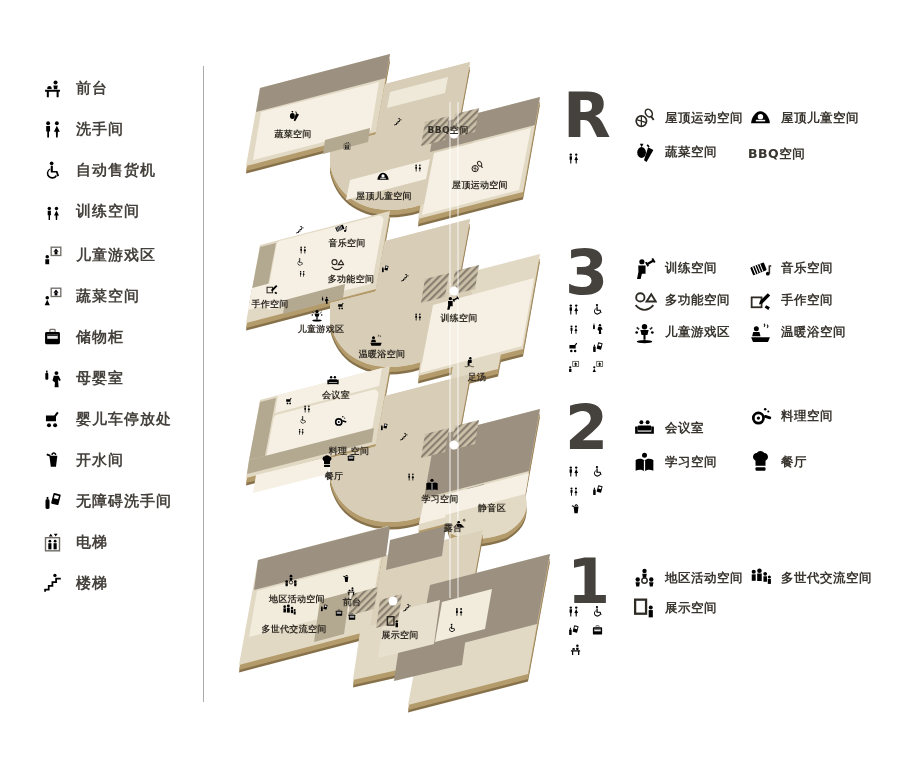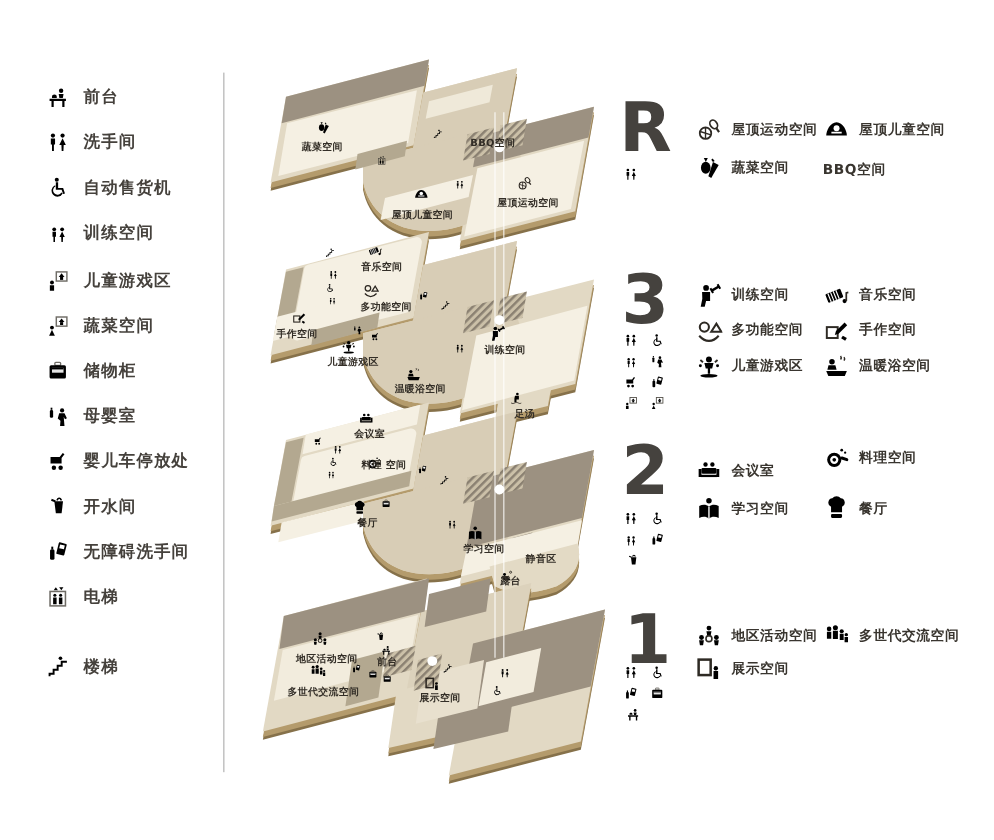--- a/index.html
+++ b/index.html
@@ -305,21 +305,21 @@
           <use href="#i-vending"></use>
         </svg>
         <span class="leg-lb">无障碍洗手间</span>
       </div>
   <div class="leg-row" style="top:530px">
         <svg class="leg-ic">
           <use href="#i-elevator"></use>
         </svg>
         <span class="leg-lb">电梯</span>
       </div>
-  <div class="leg-row" style="top:594px">
+  <div class="leg-row" style="top:571px">
         <svg class="leg-ic">
           <use href="#i-stairs"></use>
         </svg>
         <span class="leg-lb">楼梯</span>
       </div>
 </div>
 <div class="divider"></div>
 
 <svg class="abs" style="left:225px;top:45px" width="340" height="690" viewBox="225 45 340 690">
   <defs>
@@ -519,21 +519,21 @@
     </svg>
 <svg class="mini" style="left:303px;top:420px" width="9" height="9">
       <use href="#i-accessible"></use>
     </svg>
 <svg class="mini" style="left:301px;top:431px" width="9" height="9">
       <use href="#i-kidsrest"></use>
     </svg>
 <svg class="mi" style="left:340px;top:421px" width="15" height="15">
       <use href="#i-cooking"></use>
     </svg>
-<div class="ml" style="left:349px;top:423px">料理 空间</div>
+<div class="ml" style="left:349px;top:451px">料理 空间</div>
 <svg class="mini" style="left:384px;top:427px" width="9" height="9">
       <use href="#i-vending"></use>
     </svg>
 <svg class="mini" style="left:404px;top:437px" width="9" height="9">
       <use href="#i-stairs"></use>
     </svg>
 <svg class="mi" style="left:327px;top:462px" width="15" height="15">
       <use href="#i-chef"></use>
     </svg>
 <div class="ml" style="left:334px;top:476px">餐厅</div>
@@ -544,21 +544,21 @@
       <use href="#i-restroom"></use>
     </svg>
 <svg class="mi" style="left:432px;top:485px" width="16" height="16">
       <use href="#i-study"></use>
     </svg>
 <div class="ml" style="left:440px;top:499px">学习空间</div>
 <div class="ml" style="left:492px;top:508px">静音区</div>
 <svg class="mi" style="left:461px;top:524px" width="14" height="14">
       <use href="#i-terrace"></use>
     </svg>
-<div class="ml" style="left:464px;top:528px">露台</div>
+<div class="ml" style="left:453px;top:528px">露台</div>
 
 <svg class="mi" style="left:291px;top:581px" width="16" height="16">
       <use href="#i-community"></use>
     </svg>
 <div class="ml" style="left:297px;top:599px">地区活动空间</div>
 <svg class="mi" style="left:289px;top:611px" width="16" height="16">
       <use href="#i-generation"></use>
     </svg>
 <div class="ml" style="left:294px;top:629px">多世代交流空间</div>
 <svg class="mini" style="left:346px;top:579px" width="10" height="10">

